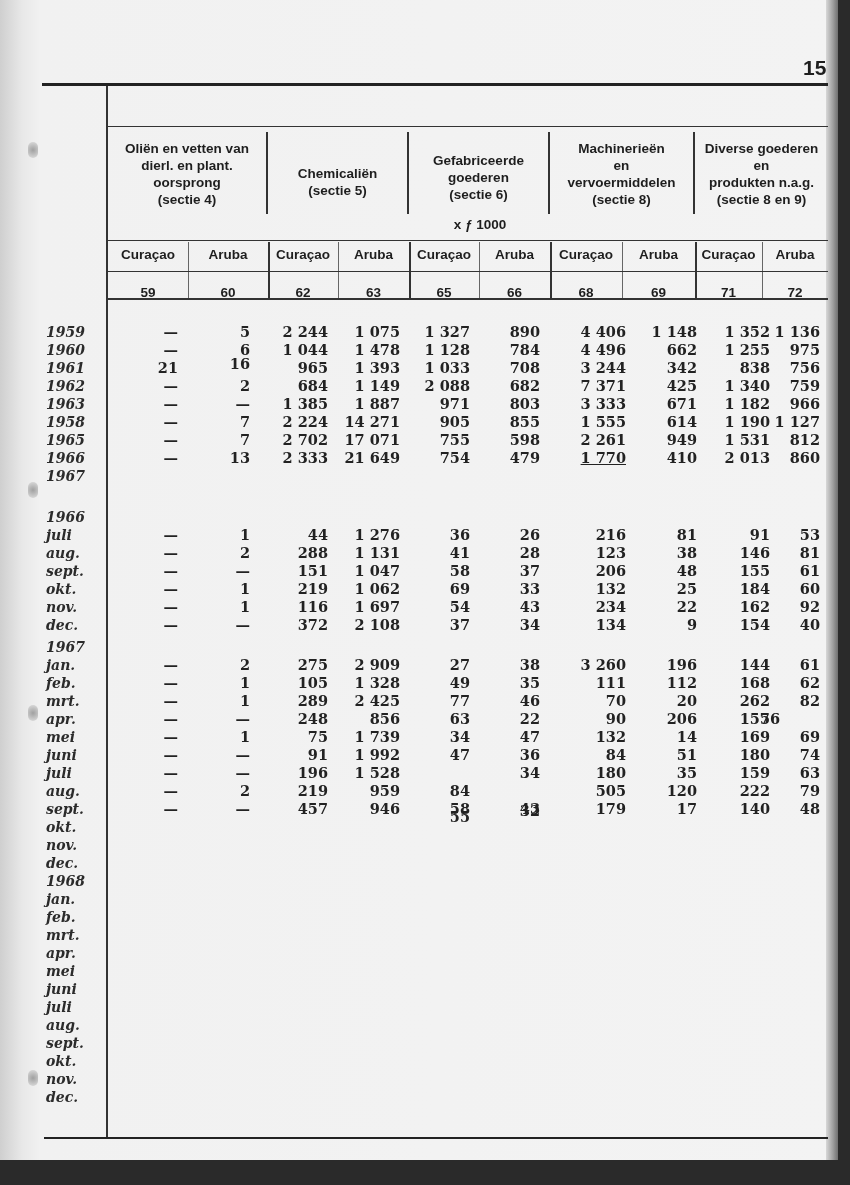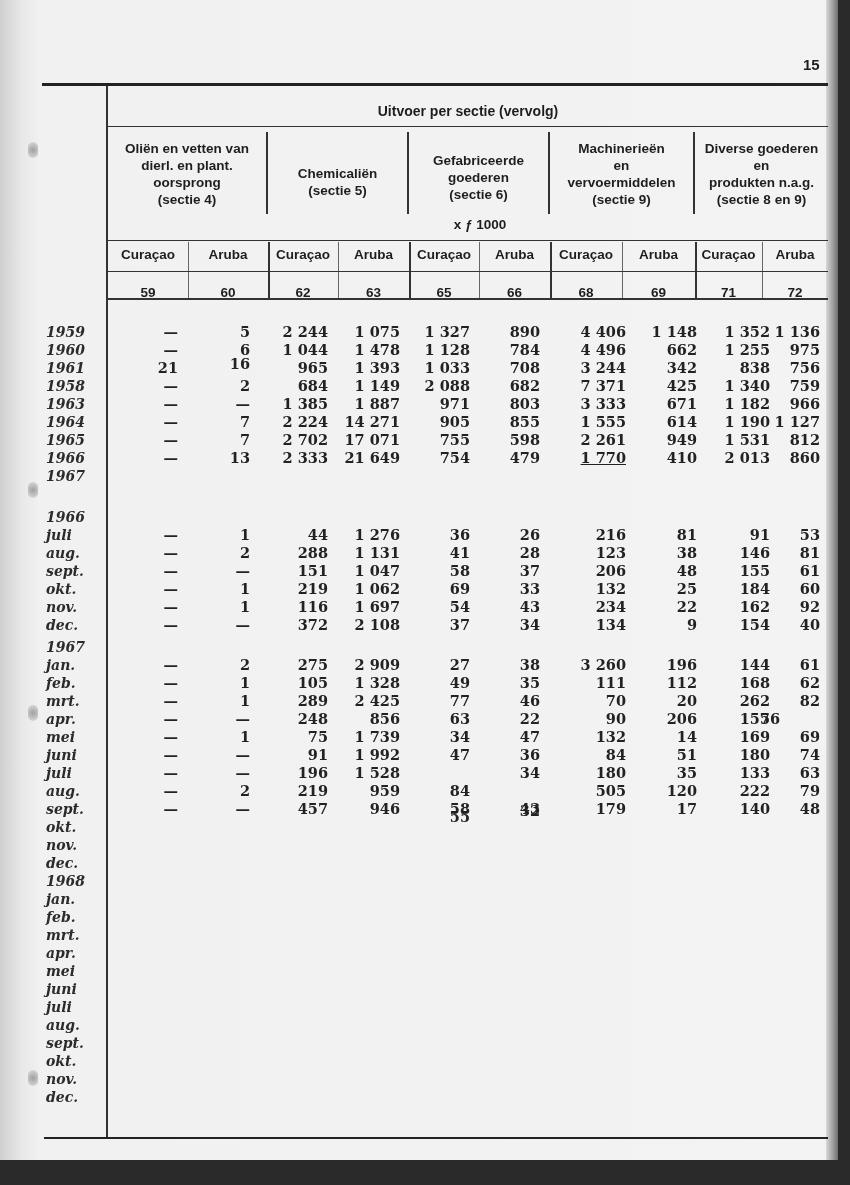--- a/index.html
+++ b/index.html
@@ -17,21 +17,21 @@
     position: absolute; left: 826px; top: 0; width: 12px; height: 1160px;
     background: linear-gradient(to right, #d8d8d8, #9c9c9c 60%, #6f6f6f);
   }
   .heading {
     position: absolute; left: 42px; top: 57px;
     font-size: 17px; font-weight: bold; letter-spacing: 0.2px;
   }
   .heading .m { margin-right: 12px; }
   .pagenum {
     position: absolute; left: 803px; top: 56px;
-    font-size: 15px; font-weight: bold;
+    font-size: 21px; font-weight: bold;
   }
   .rule-top { position: absolute; left: 42px; top: 83px; width: 786px; height: 3px; background: #222; }
   .rule-bottom { position: absolute; left: 44px; top: 1137px; width: 784px; height: 2px; background: #222; }
   .vline-main { position: absolute; left: 106px; top: 86px; width: 2px; height: 1052px; background: #333; }
   .hline { position: absolute; height: 1px; background: #333; }
   .hline.thick { height: 2px; }
   .vsep { position: absolute; width: 2px; background: #333; }
   .vsep.thin { width: 1px; background: #666; }
 
   .group-title {
@@ -75,21 +75,20 @@
   <div class="hole" style="top:142px"></div>
   <div class="hole" style="top:482px"></div>
   <div class="hole" style="top:705px"></div>
   <div class="hole" style="top:1070px"></div>
 
   <div class="pagenum">15</div>
 
   <div class="rule-top"></div>
   <div class="vline-main"></div>
 
-  <div class="group-title">Uitvoer per sectie (vervolg)</div>
   <div class="hline" style="left:108px; top:126px; width:720px;"></div>
 
   <div class="vsep" style="left:266px; top:132px; height:82px;"></div>
   <div class="vsep" style="left:407px; top:132px; height:82px;"></div>
   <div class="vsep" style="left:548px; top:132px; height:82px;"></div>
   <div class="vsep" style="left:693px; top:132px; height:82px;"></div>
 
   <div id="sections">
       <div class="sec-head" style="left: 108px; width: 158px; top: 140px;">
         <div>Oliën en vetten van</div>
@@ -103,21 +102,21 @@
       </div>
       <div class="sec-head" style="left: 409px; width: 139px; top: 152px;">
         <div>Gefabriceerde</div>
         <div>goederen</div>
         <div>(sectie 6)</div>
       </div>
       <div class="sec-head" style="left: 550px; width: 143px; top: 140px;">
         <div>Machinerieën</div>
         <div>en</div>
         <div>vervoermiddelen</div>
-        <div>(sectie 9)</div>
+        <div>(sectie 8)</div>
       </div>
       <div class="sec-head" style="left: 695px; width: 133px; top: 140px;">
         <div>Diverse goederen</div>
         <div>en</div>
         <div>produkten n.a.g.</div>
         <div>(sectie 8 en 9)</div>
       </div>
     </div>
 
   <div class="unit">x ƒ 1000</div>
@@ -184,21 +183,21 @@
       <div class="cell" style="top: 359px; left: 98px; width: 80px;">21</div>
       <div class="cell" style="top: 355px; left: 170px; width: 80px; text-align: right;">16</div>
       <div class="cell" style="top: 359px; left: 248px; width: 80px;">965</div>
       <div class="cell" style="top: 359px; left: 320px; width: 80px;">1 393</div>
       <div class="cell" style="top: 359px; left: 390px; width: 80px;">1 033</div>
       <div class="cell" style="top: 359px; left: 460px; width: 80px;">708</div>
       <div class="cell" style="top: 359px; left: 546px; width: 80px;">3 244</div>
       <div class="cell" style="top: 359px; left: 617px; width: 80px;">342</div>
       <div class="cell" style="top: 359px; left: 690px; width: 80px;">838</div>
       <div class="cell" style="top: 359px; left: 740px; width: 80px;">756</div>
-      <div class="rowlabel" style="top: 377px;">1958</div>
+      <div class="rowlabel" style="top: 377px;">1962</div>
       <div class="cell" style="top: 377px; left: 98px; width: 80px;">—</div>
       <div class="cell" style="top: 377px; left: 170px; width: 80px;">2</div>
       <div class="cell" style="top: 377px; left: 248px; width: 80px;">684</div>
       <div class="cell" style="top: 377px; left: 320px; width: 80px;">1 149</div>
       <div class="cell" style="top: 377px; left: 390px; width: 80px;">2 088</div>
       <div class="cell" style="top: 377px; left: 460px; width: 80px;">682</div>
       <div class="cell" style="top: 377px; left: 546px; width: 80px;">7 371</div>
       <div class="cell" style="top: 377px; left: 617px; width: 80px;">425</div>
       <div class="cell" style="top: 377px; left: 690px; width: 80px;">1 340</div>
       <div class="cell" style="top: 377px; left: 740px; width: 80px;">759</div>
@@ -206,21 +205,21 @@
       <div class="cell" style="top: 395px; left: 98px; width: 80px;">—</div>
       <div class="cell" style="top: 395px; left: 170px; width: 80px;">—</div>
       <div class="cell" style="top: 395px; left: 248px; width: 80px;">1 385</div>
       <div class="cell" style="top: 395px; left: 320px; width: 80px;">1 887</div>
       <div class="cell" style="top: 395px; left: 390px; width: 80px;">971</div>
       <div class="cell" style="top: 395px; left: 460px; width: 80px;">803</div>
       <div class="cell" style="top: 395px; left: 546px; width: 80px;">3 333</div>
       <div class="cell" style="top: 395px; left: 617px; width: 80px;">671</div>
       <div class="cell" style="top: 395px; left: 690px; width: 80px;">1 182</div>
       <div class="cell" style="top: 395px; left: 740px; width: 80px;">966</div>
-      <div class="rowlabel" style="top: 413px;">1964</div>
+      <div class="rowlabel" style="top: 413px;">1958</div>
       <div class="cell" style="top: 413px; left: 98px; width: 80px;">—</div>
       <div class="cell" style="top: 413px; left: 170px; width: 80px;">7</div>
       <div class="cell" style="top: 413px; left: 248px; width: 80px;">2 224</div>
       <div class="cell" style="top: 413px; left: 320px; width: 80px;">14 271</div>
       <div class="cell" style="top: 413px; left: 390px; width: 80px;">905</div>
       <div class="cell" style="top: 413px; left: 460px; width: 80px;">855</div>
       <div class="cell" style="top: 413px; left: 546px; width: 80px;">1 555</div>
       <div class="cell" style="top: 413px; left: 617px; width: 80px;">614</div>
       <div class="cell" style="top: 413px; left: 690px; width: 80px;">1 190</div>
       <div class="cell" style="top: 413px; left: 740px; width: 80px;">1 127</div>
@@ -383,21 +382,21 @@
       <div class="cell" style="top: 746px; left: 740px; width: 80px;">74</div>
       <div class="rowlabel" style="top: 764px;">juli</div>
       <div class="cell" style="top: 764px; left: 98px; width: 80px;">—</div>
       <div class="cell" style="top: 764px; left: 170px; width: 80px;">—</div>
       <div class="cell" style="top: 764px; left: 248px; width: 80px;">196</div>
       <div class="cell" style="top: 764px; left: 320px; width: 80px;">1 528</div>
       <div class="cell" style="top: 764px; left: 390px; width: 80px; margin-top: 44px;">55</div>
       <div class="cell" style="top: 764px; left: 460px; width: 80px;">34</div>
       <div class="cell" style="top: 764px; left: 546px; width: 80px;">180</div>
       <div class="cell" style="top: 764px; left: 617px; width: 80px;">35</div>
-      <div class="cell" style="top: 764px; left: 690px; width: 80px;">133</div>
+      <div class="cell" style="top: 764px; left: 690px; width: 80px;">159</div>
       <div class="cell" style="top: 764px; left: 740px; width: 80px;">63</div>
       <div class="rowlabel" style="top: 782px;">aug.</div>
       <div class="cell" style="top: 782px; left: 98px; width: 80px;">—</div>
       <div class="cell" style="top: 782px; left: 170px; width: 80px;">2</div>
       <div class="cell" style="top: 782px; left: 248px; width: 80px;">219</div>
       <div class="cell" style="top: 782px; left: 320px; width: 80px;">959</div>
       <div class="cell" style="top: 782px; left: 390px; width: 80px;">84</div>
       <div class="cell" style="top: 802px; left: 460px; width: 80px;">32</div>
       <div class="cell" style="top: 782px; left: 546px; width: 80px;">505</div>
       <div class="cell" style="top: 782px; left: 617px; width: 80px;">120</div>

